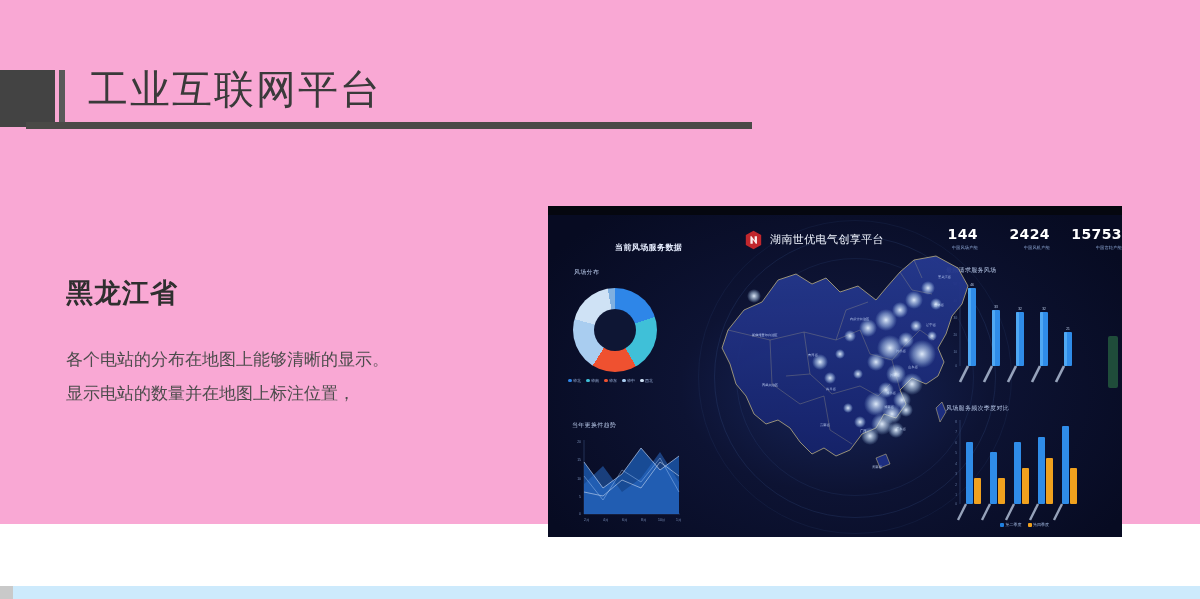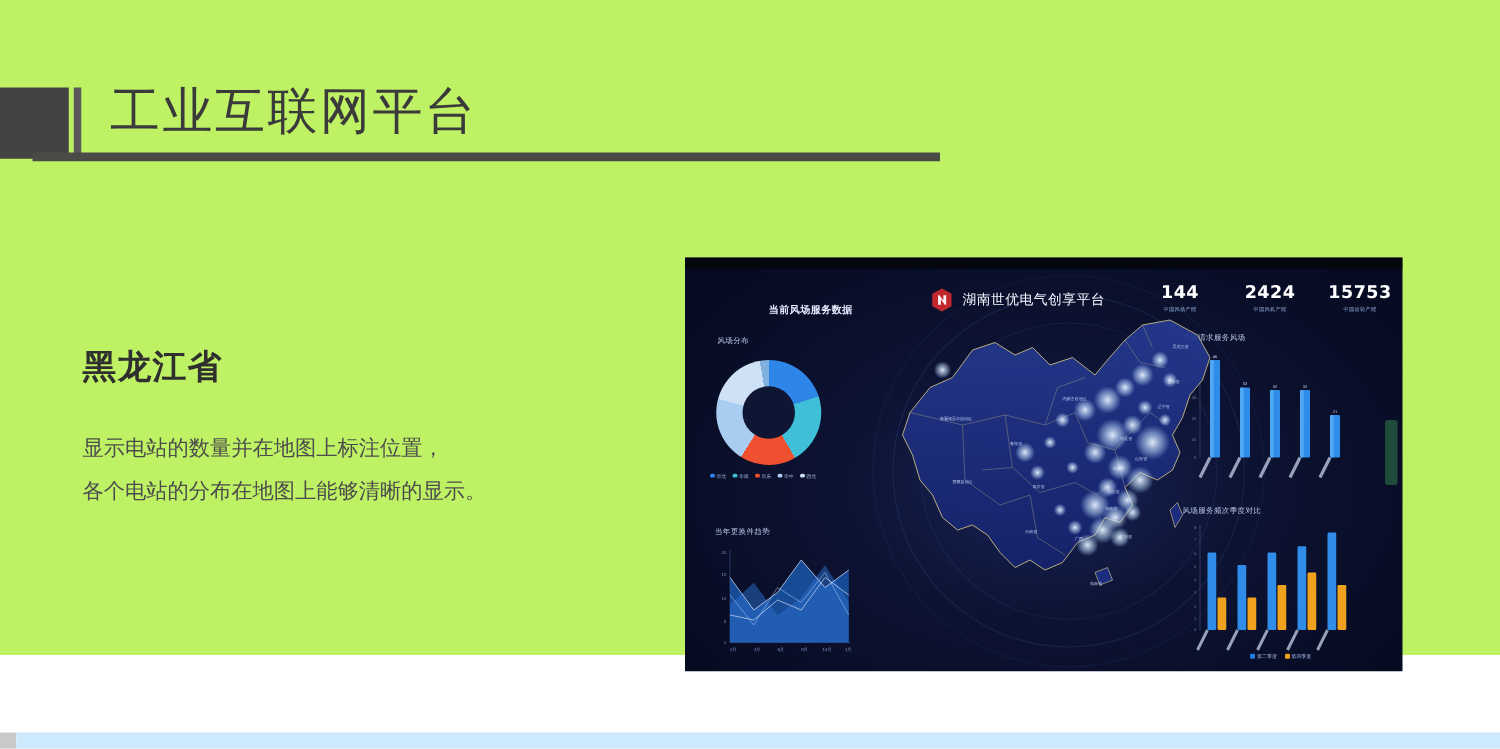--- a/index.html
+++ b/index.html
@@ -3,21 +3,21 @@
 <meta charset="utf-8">
 <title>工业互联网平台 - 地图定位</title>
 <style>
   * { margin:0; padding:0; box-sizing:border-box; }
   html, body {
     width:1200px; height:599px;
     background:#ffffff;
     font-family:"Liberation Sans","DejaVu Sans",sans-serif;
     overflow:hidden;
   }
-  .page { position:relative; width:1200px; height:524px; background:#bef264; }
+  .page { position:relative; width:1200px; height:524px; background:#f9a8d4; }
 
   
   .hdr-block {
     position:absolute; left:0; top:70px; width:55px; height:57px;
     background:#434343;
   }
   .hdr-bar {
     position:absolute; left:59px; top:70px; width:6px; height:57px;
     background:#595959;
   }
@@ -79,21 +79,21 @@
   
   .d-logo {
     position:absolute; left:196px; top:24px; width:19px; height:20px;
   }
   .d-brand {
     position:absolute; left:222px; top:26px;
     font-size:11px; font-weight:normal; color:#f2f6ff; letter-spacing:.4px;
     white-space:nowrap;
     font-family:"DejaVu Sans","Liberation Sans",sans-serif;
   }
-  .kpi { position:absolute; top:20px; text-align:center; width:68px; }
+  .kpi { position:absolute; top:20px; text-align:right; width:68px; }
   .kpi .v {
     font-size:14px; font-weight:bold; color:#ffffff; letter-spacing:.4px;
     font-family:"DejaVu Sans","Liberation Sans",sans-serif;
   }
   .kpi .l {
     font-size:4.2px; color:#8fa9d6; margin-top:3px; letter-spacing:.2px;
     white-space:nowrap;
     font-family:"DejaVu Sans","Liberation Sans",sans-serif;
   }
   .kpi1 { left:362px; } .kpi2 { left:434px; } .kpi3 { left:506px; }
@@ -165,22 +165,22 @@
 
 <div class="page">
 
   <div class="hdr-block"></div>
   <div class="hdr-bar"></div>
   <div class="hdr-title">工业互联网平台</div>
   <div class="hdr-rule"></div>
 
   <div class="sec-title">黑龙江省</div>
   <div class="sec-body">
+    <div>各个电站的分布在地图上能够清晰的显示。</div>
     <div>显示电站的数量并在地图上标注位置，</div>
-    <div>各个电站的分布在地图上能够清晰的显示。</div>
   </div>
 
   <div class="btm-sq"></div>
   <div class="btm-strip"></div>
 
   <div class="dash">
     <div class="dash-topbar"></div>
 
     <div class="ring r2"></div>
     <div class="ring r1"></div>

